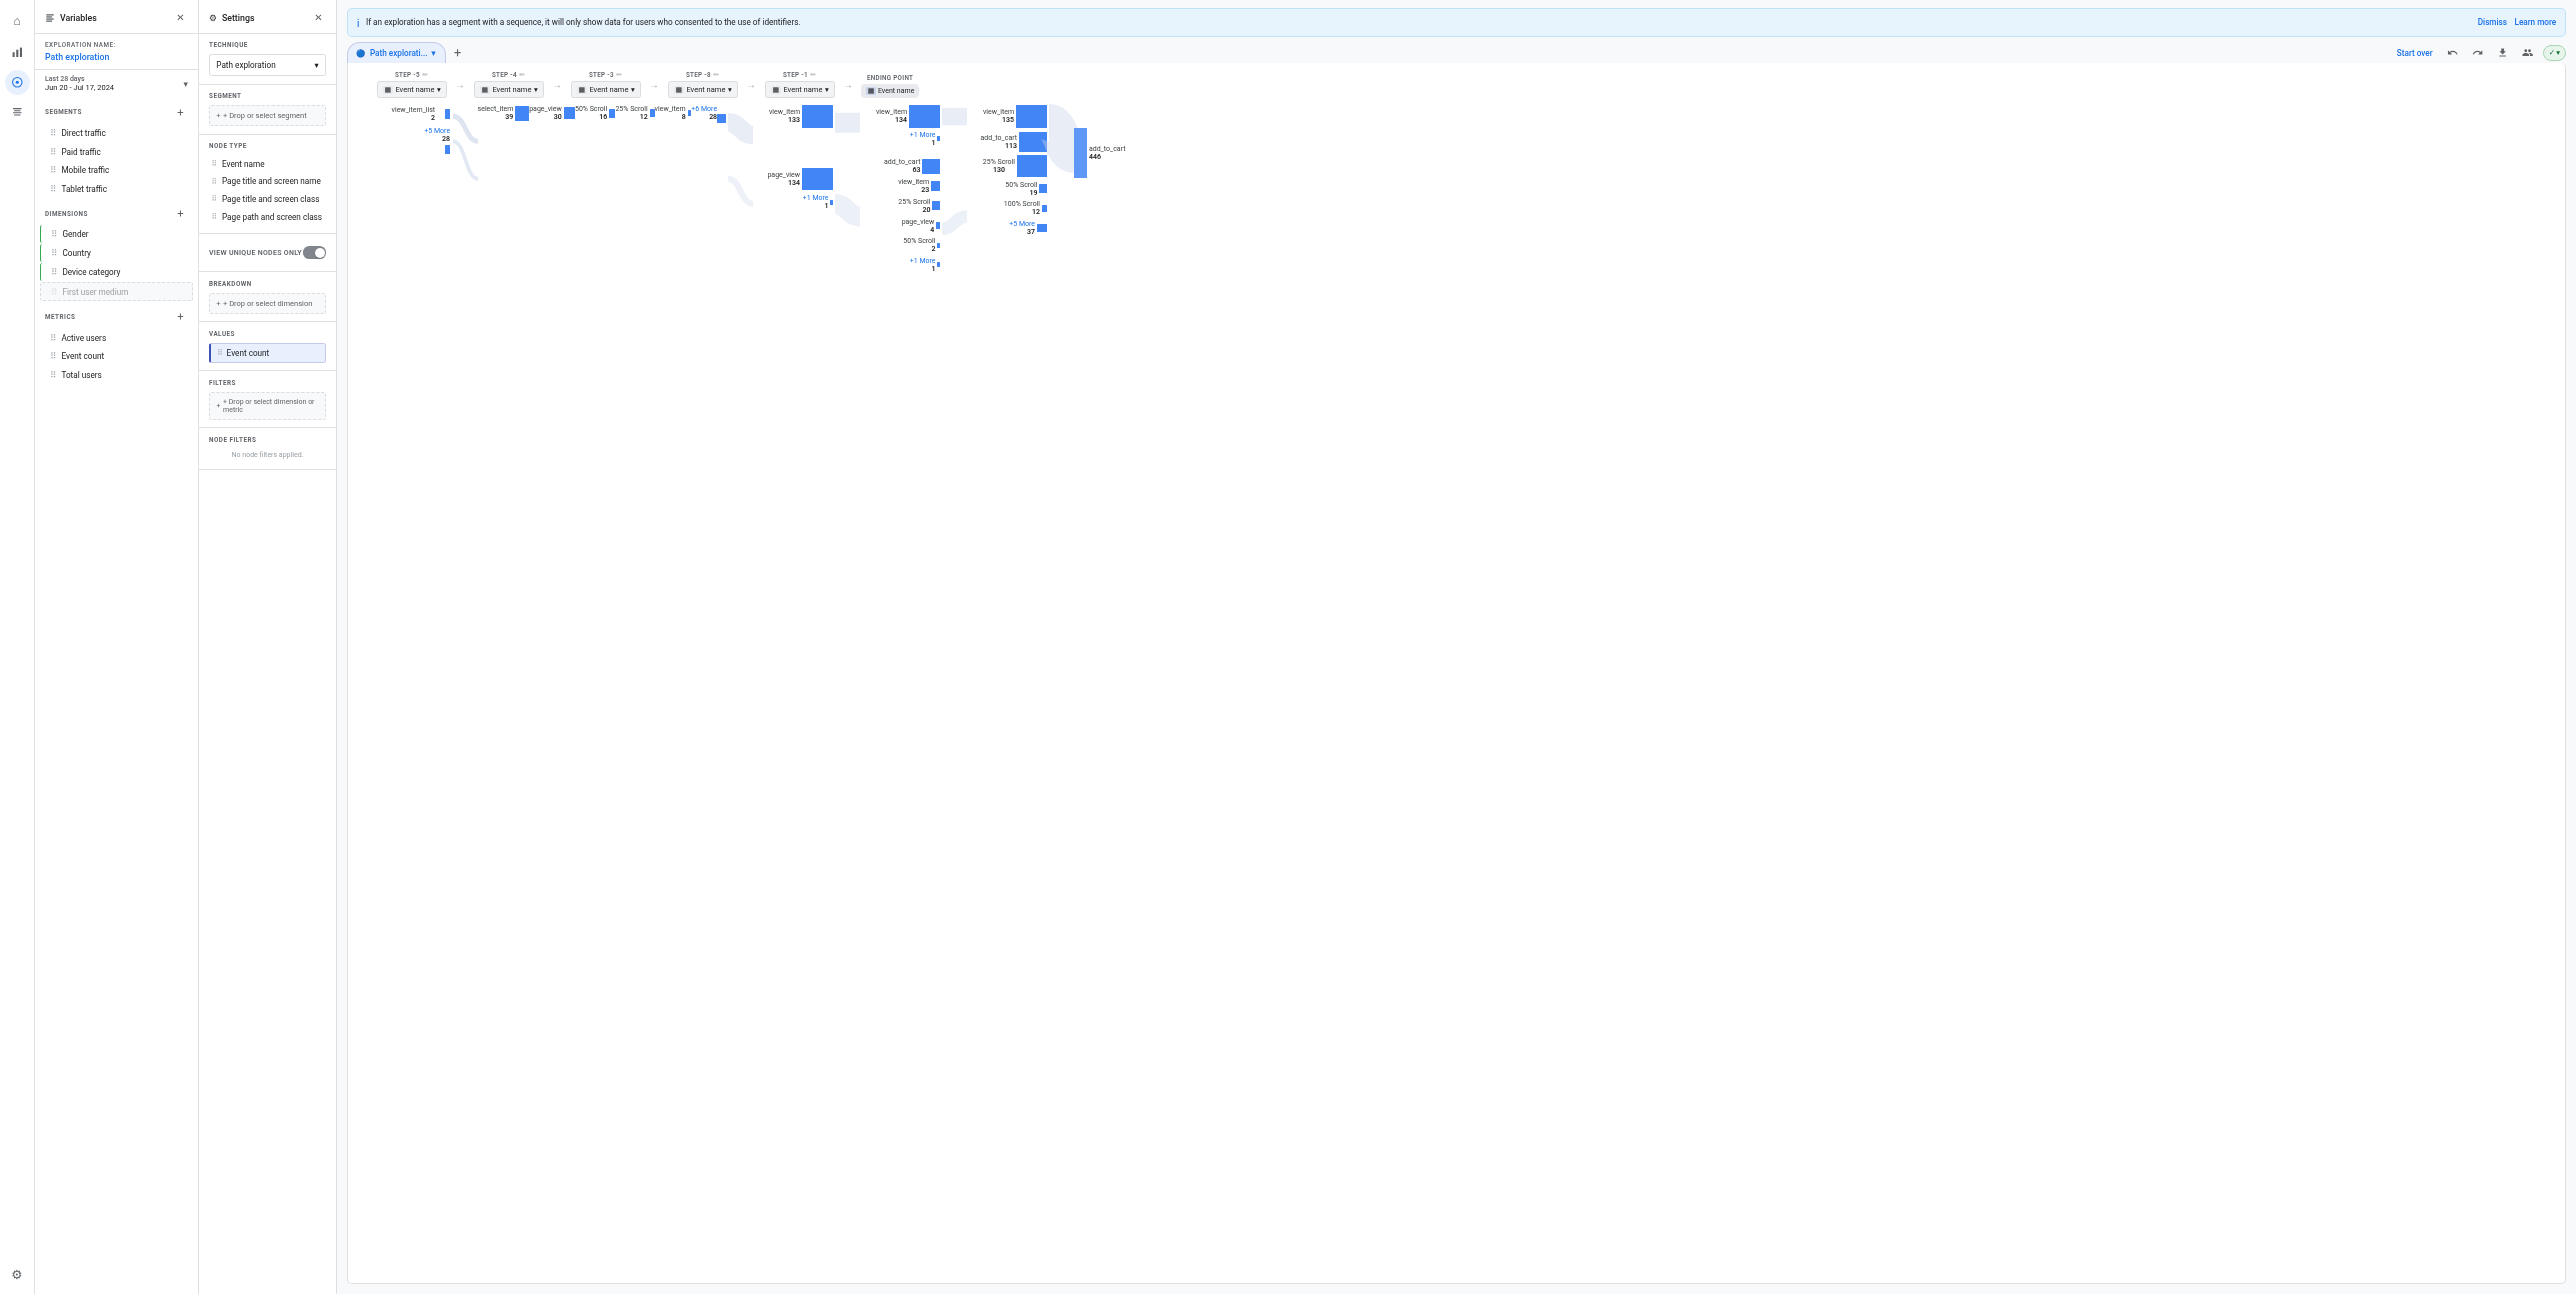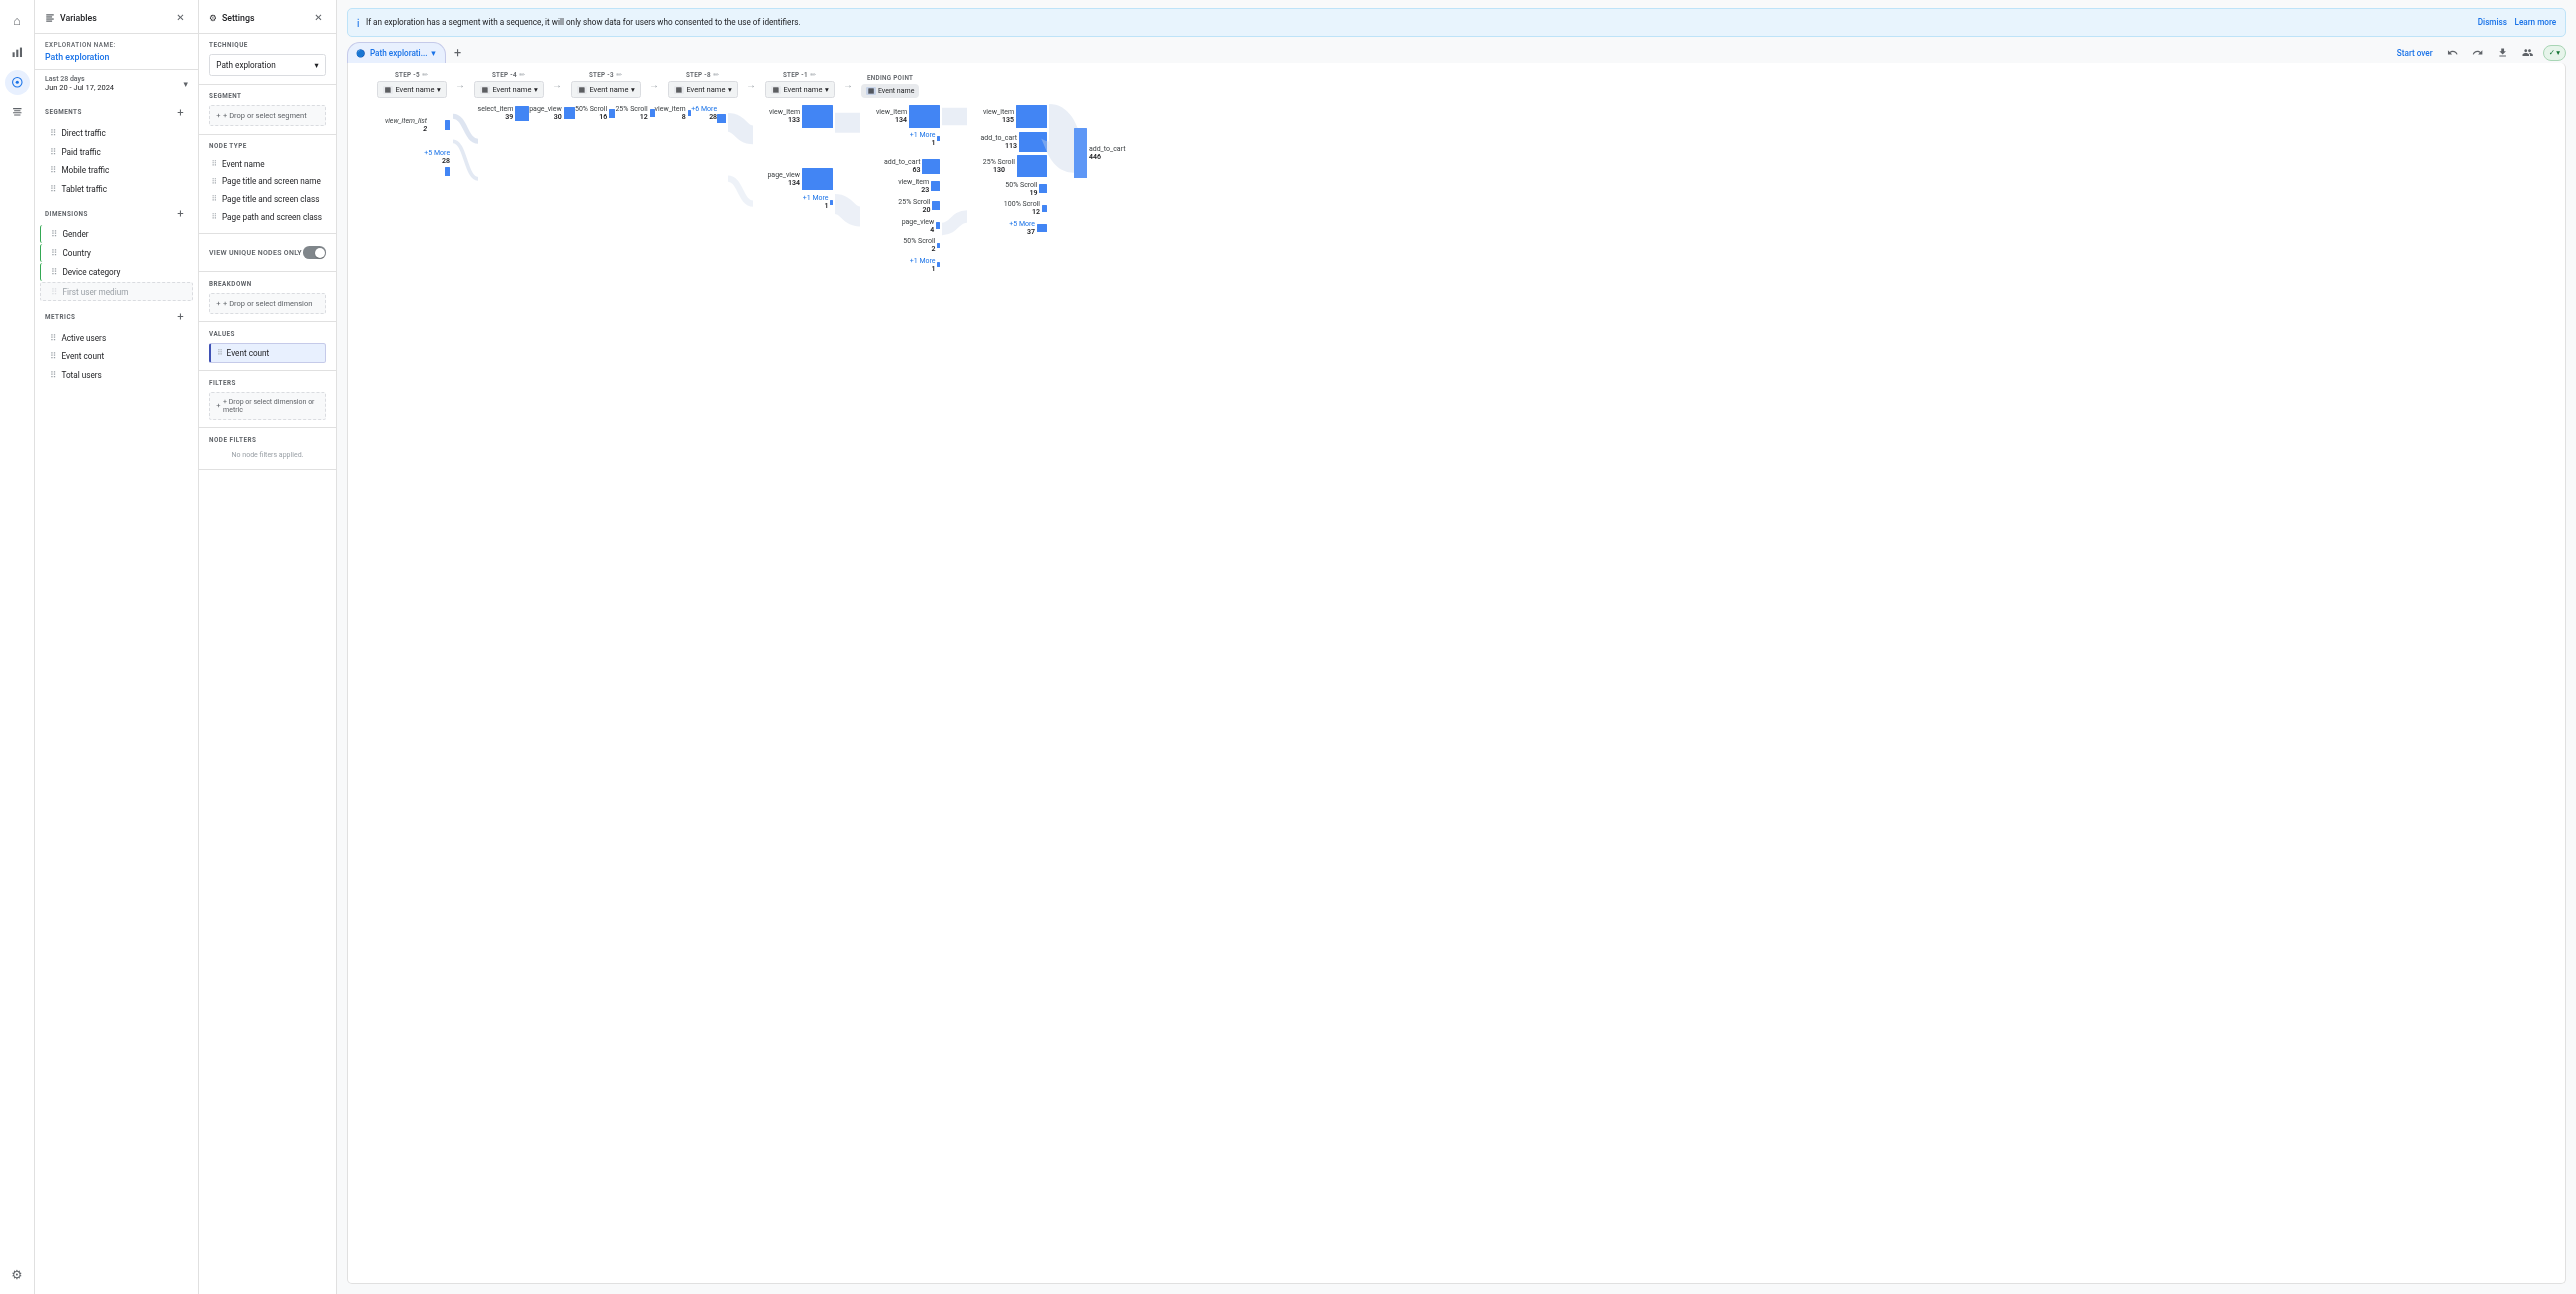--- a/index.html
+++ b/index.html
@@ -585,21 +585,21 @@
           <div style="font-size:7px; background:#e8eaed; border-radius:4px; padding:3.1px 5px; color:#202124; white-space:nowrap;">
             <span style="font-size:7px; background:#c8d4e8; border-radius:1.3px; padding:0 1.9px;">▦</span>
             <span>Event name</span>
           </div>
         </div>
       </div>
 
       <div style="display:flex; align-items:flex-start; padding-left:12.6px; gap:0;">
 
         <div style="min-width:82px; display:flex; flex-direction:column; align-items:flex-end; padding-right:2.5px;">
-          <div style="display:flex; align-items:center; gap:18px; margin:14px 0;font-style:italic;">
+          <div style="display:flex; align-items:center; gap:10px; margin:3px 0;">
             <div style="text-align:right;">
               <div style="font-size:7px; color:#3c4043;">view_item_list</div>
               <div style="font-size:7px; font-weight:600; color:#202124; text-align:right;">2</div>
             </div>
             <div style="width:5px; height:10px; background:#4285f4; border-radius:0.6px;"></div>
           </div>
           <div style="margin:1.9px 0; text-align:right;">
             <div style="font-size:7px; color:#1a73e8;">+5 More</div>
             <div style="font-size:7px; font-weight:600; color:#202124;">28</div>
           </div>

